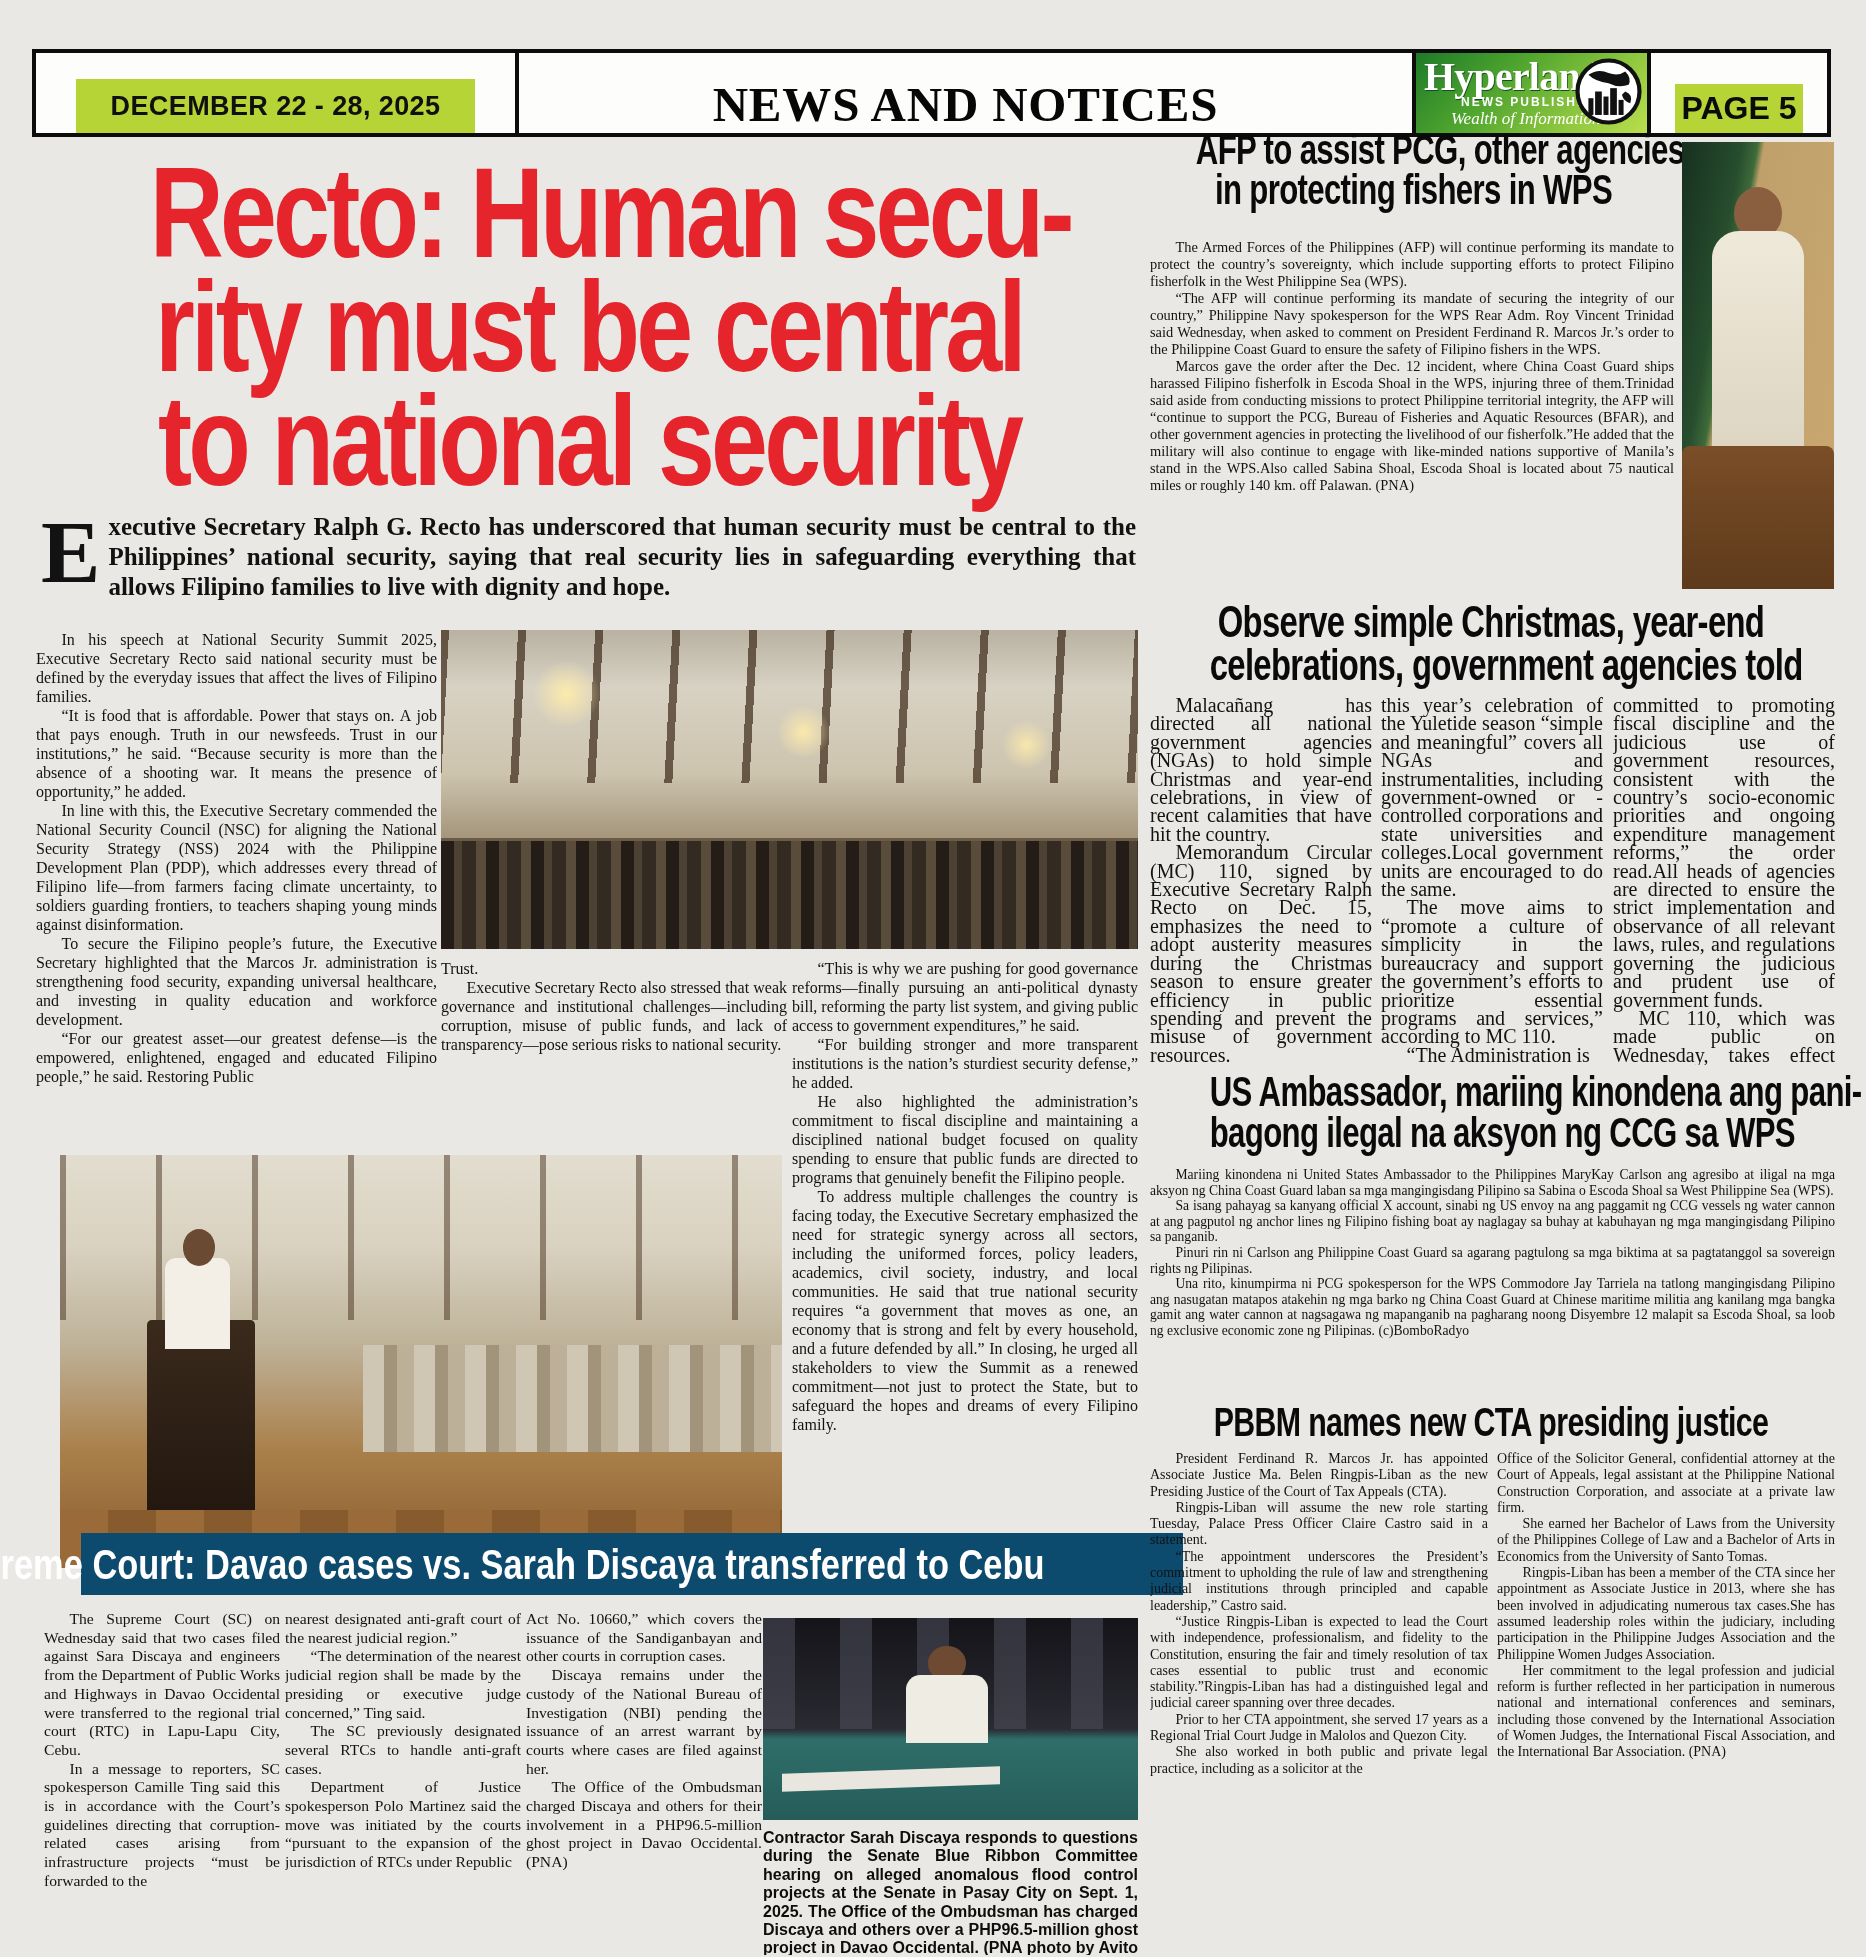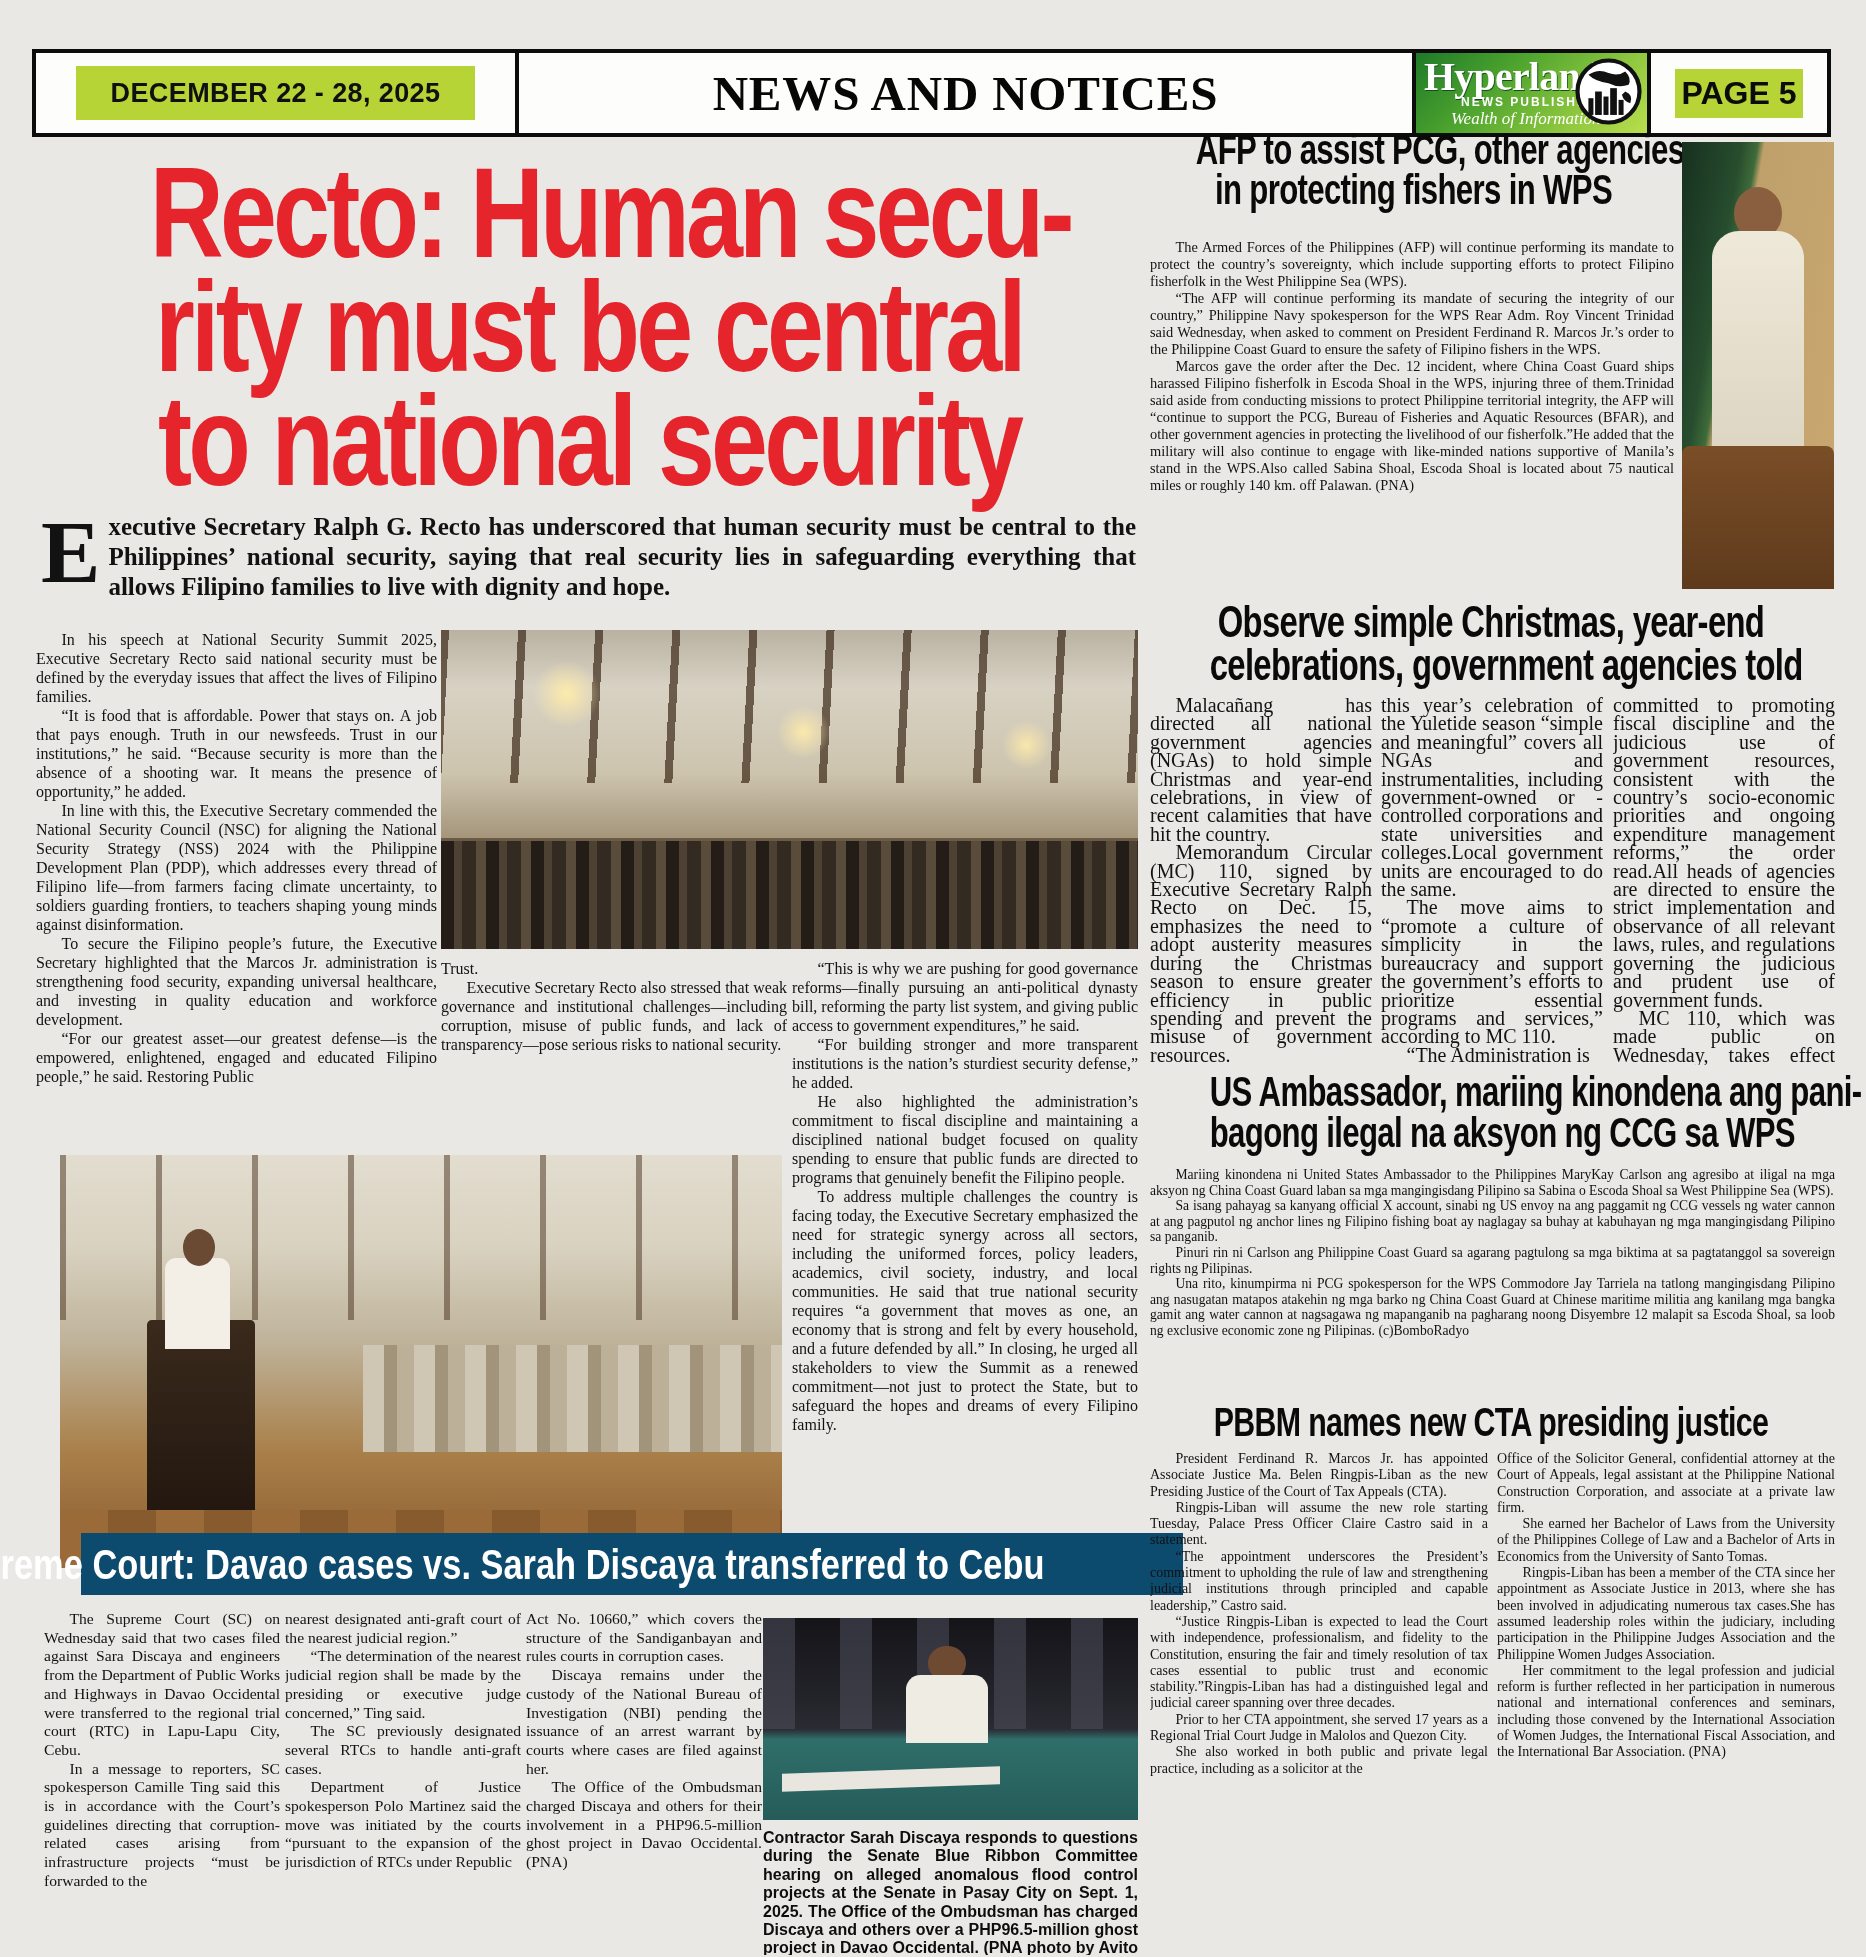--- a/index.html
+++ b/index.html
@@ -1,21 +1,21 @@
 <!DOCTYPE html>
 <html style="font-size:12.8px"><head>
 <meta charset="utf-8">
 <style>
   html,body{margin:0;padding:0;background:#dcdcda;}
   #page{position:relative;width:1867px;height:1958px;background:#e9e8e5;overflow:hidden;
         font-family:"Liberation Serif",serif;color:#121212;}
   
   .header{position:absolute;left:32px;top:49px;width:1791px;height:80px;border:4.8px solid #0c0c0c;
           background:#fdfdfb;display:flex;align-items:stretch;}
-  .h-cell{display:flex;align-items:center;justify-content:center;}
+  .h-cell{display:flex;align-items:flex-end;justify-content:center;}
   .h-date{width:479px;border-right:4.8px solid #0c0c0c;}
   .date-box{background:#b6d435;width:399px;height:54px;display:flex;align-items:center;justify-content:center;
             font-family:"Liberation Sans",sans-serif;font-weight:bold;font-size:27px;letter-spacing:0.4px;color:#101010;}
   .h-title{flex:1;font-family:"Liberation Serif",serif;font-weight:bold;font-size:49px;letter-spacing:0.8px;color:#070707;}
   .h-logo{width:239px;border-left:4.8px solid #0c0c0c;border-right:4.8px solid #0c0c0c;position:relative;
           background:linear-gradient(135deg,#1f7a28 0%,#4ca32e 35%,#8cc63e 70%,#bade4d 100%);
           flex-direction:column;align-items:flex-start;padding:3.2px 8px;box-sizing:border-box;color:#fff;}
   .logo-name{font-family:"Liberation Serif",serif;font-weight:bold;font-size:40px;line-height:37px;
              text-shadow:0.8px 0.8px 0 #14501a;letter-spacing:-0.8px;}
   .logo-sub{font-family:"Liberation Sans",sans-serif;font-weight:bold;font-size:12px;letter-spacing:2px;margin-left:37px;}
@@ -162,21 +162,21 @@
       <p class="para">The Supreme Court (SC) on Wednesday said that two cases filed against Sara Discaya and engineers from the Department of Public Works and Highways in Davao Occidental were transferred to the regional trial court (RTC) in Lapu-Lapu City, Cebu.</p>
       <p class="para">In a message to reporters, SC spokesperson Camille Ting said this is in accordance with the Court’s guidelines directing that corruption-related cases arising from infrastructure projects “must be forwarded to the</p>
     </div>
   <div class="abs bcol scb" style="left:285px;top:1610px;width:236px;height:346px;">
       <p class="para flush">nearest designated anti-graft court of the nearest judicial region.”</p>
       <p class="para">“The determination of the nearest judicial region shall be made by the presiding or executive judge concerned,” Ting said.</p>
       <p class="para">The SC previously designated several RTCs to handle anti-graft cases.</p>
       <p class="para">Department of Justice spokesperson Polo Martinez said the move was initiated by the courts “pursuant to the expansion of the jurisdiction of RTCs under Republic</p>
     </div>
   <div class="abs bcol scb" style="left:526px;top:1610px;width:236px;height:346px;">
-      <p class="para flush">Act No. 10660,” which covers the structure of the Sandiganbayan and rules courts in corruption cases.</p>
+      <p class="para flush">Act No. 10660,” which covers the issuance of the Sandiganbayan and other courts in corruption cases.</p>
       <p class="para">Discaya remains under the custody of the National Bureau of Investigation (NBI) pending the issuance of an arrest warrant by courts where cases are filed against her.</p>
       <p class="para">The Office of the Ombudsman charged Discaya and others for their involvement in a PHP96.5-million ghost project in Davao Occidental. (PNA)</p>
     </div>
 
   <div class="photo photo4" style="left:763px;top:1618px;width:375px;height:202px;">
     <div class="p4-figures"></div>
     <div class="p4-head"></div>
     <div class="p4-woman"></div>
     <div class="p4-plate"></div>
   </div>

